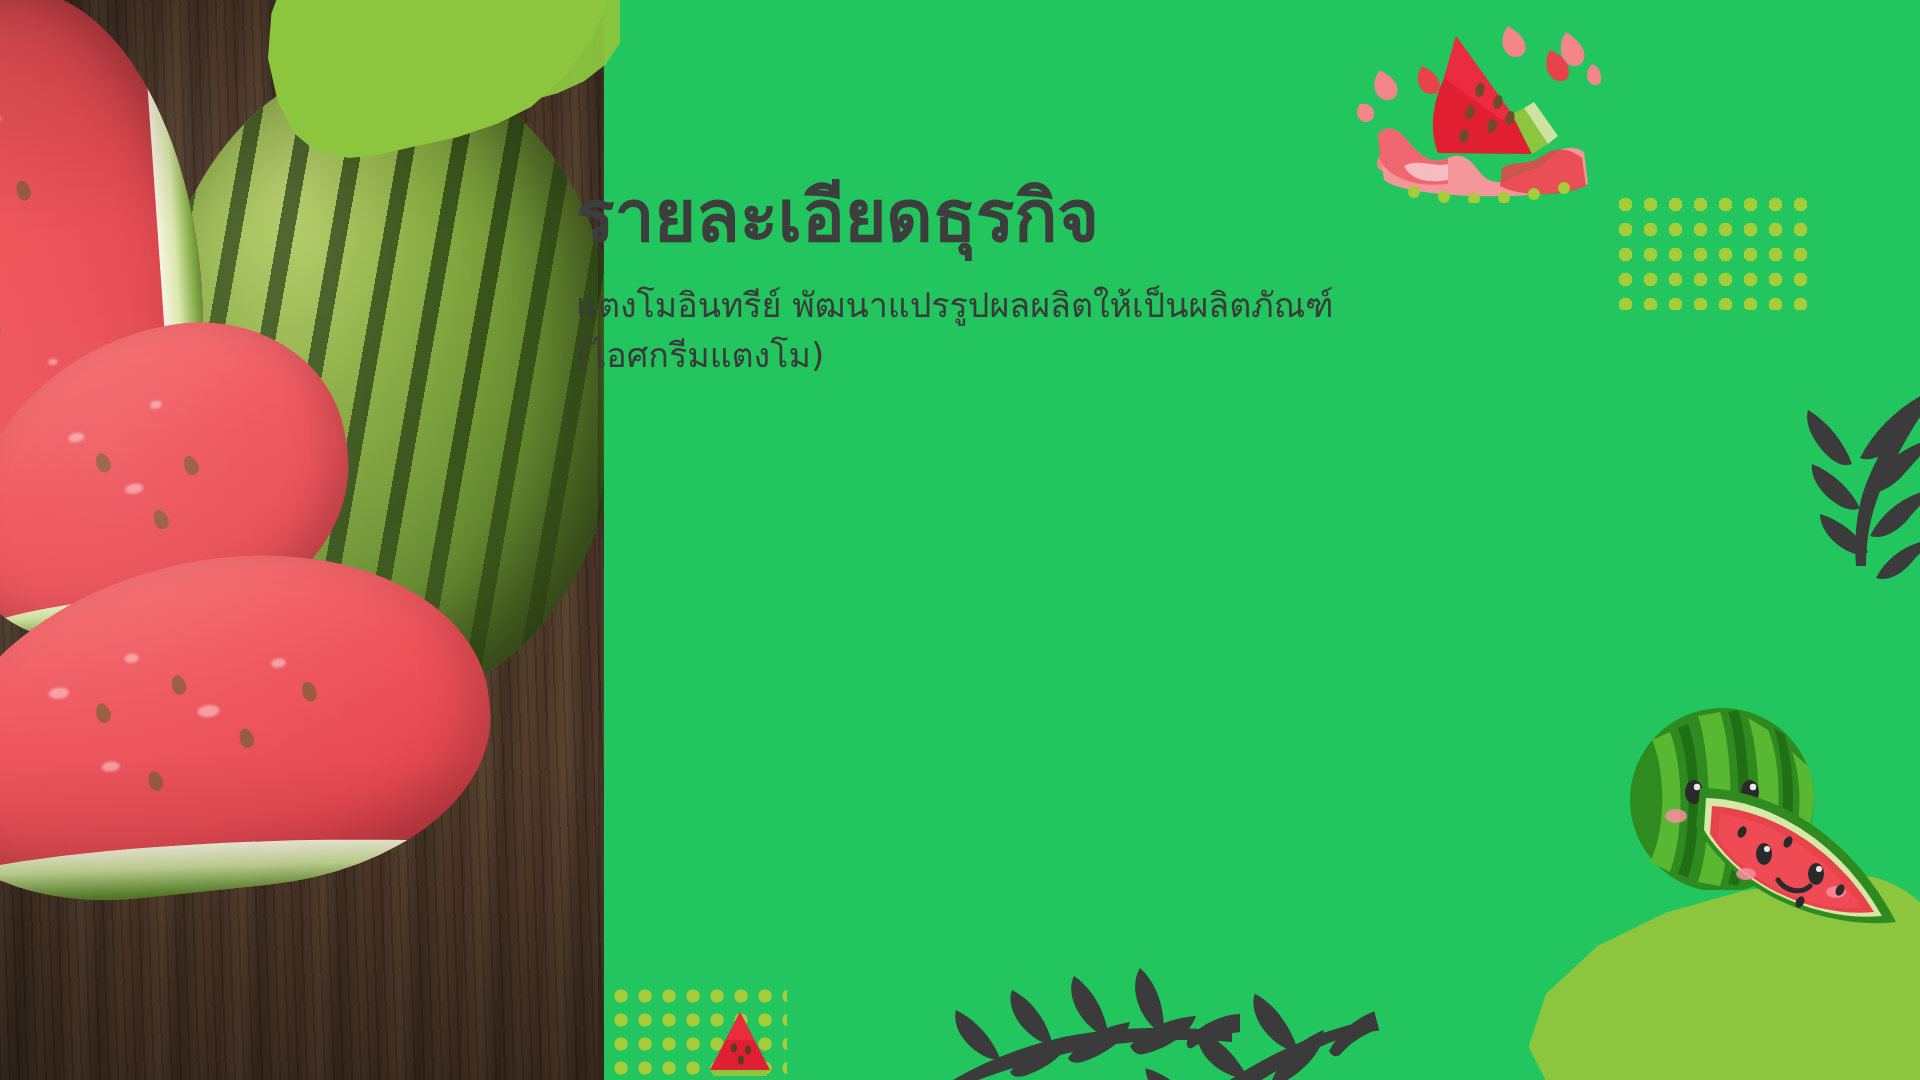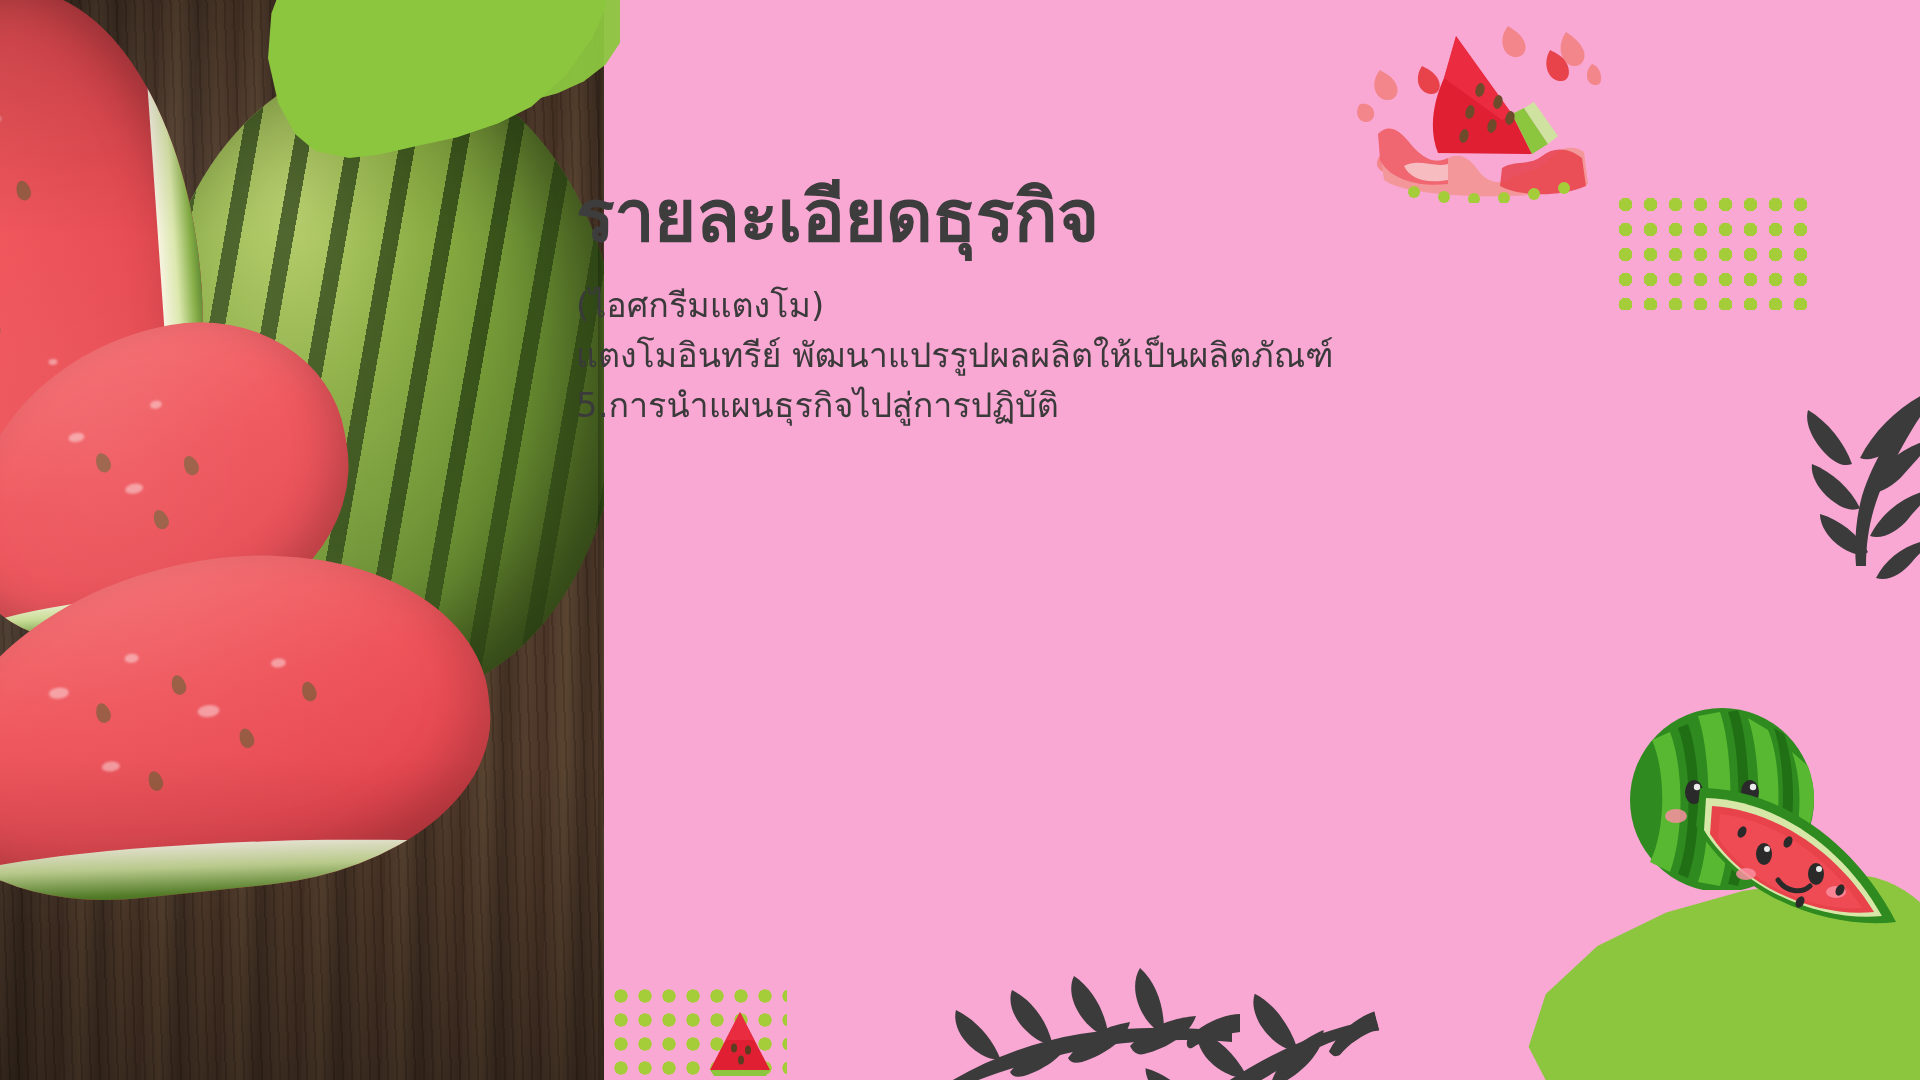--- a/index.html
+++ b/index.html
@@ -5,21 +5,21 @@
   * { margin:0; padding:0; box-sizing:border-box; }
   html,body { width:1920px; height:1080px; overflow:hidden; }
   body {
     font-family:"Liberation Sans", sans-serif;
     background:#efefef;
     position:relative;
   }
   #slide {
     position:absolute; inset:0;
     width:1920px; height:1080px;
-    background:#f9a8d4;
+    background:#22c55e;
     overflow:hidden;
   }
 
   
   .photo-panel {
     position:absolute; left:0; top:0;
     width:604px; height:1080px;
     overflow:hidden;
     background:#3a2a1d;
   }
@@ -439,19 +439,18 @@
         <ellipse cx="98" cy="72" rx="4" ry="6" transform="rotate(28 98 72)"></ellipse>
         <ellipse cx="150" cy="120" rx="4" ry="6" transform="rotate(28 150 120)"></ellipse>
         <ellipse cx="110" cy="132" rx="4" ry="6" transform="rotate(28 110 132)"></ellipse>
       </g>
     </svg>
   </div>
 
   <div class="content">
     <h1 class="slide-title">รายละเอียดธุรกิจ</h1>
     <div class="body-block">
+      <div class="body-line">แตงโมอินทรีย์ พัฒนาแปรรูปผลผลิตให้เป็นผลิตภัณฑ์</div>
       <div class="body-line">(ไอศกรีมแตงโม)</div>
-      <div class="body-line">แตงโมอินทรีย์ พัฒนาแปรรูปผลผลิตให้เป็นผลิตภัณฑ์</div>
-      <div class="body-line">5.การนำแผนธุรกิจไปสู่การปฏิบัติ</div>
     </div>
   </div>
 
 </div>
 
 </body></html>

